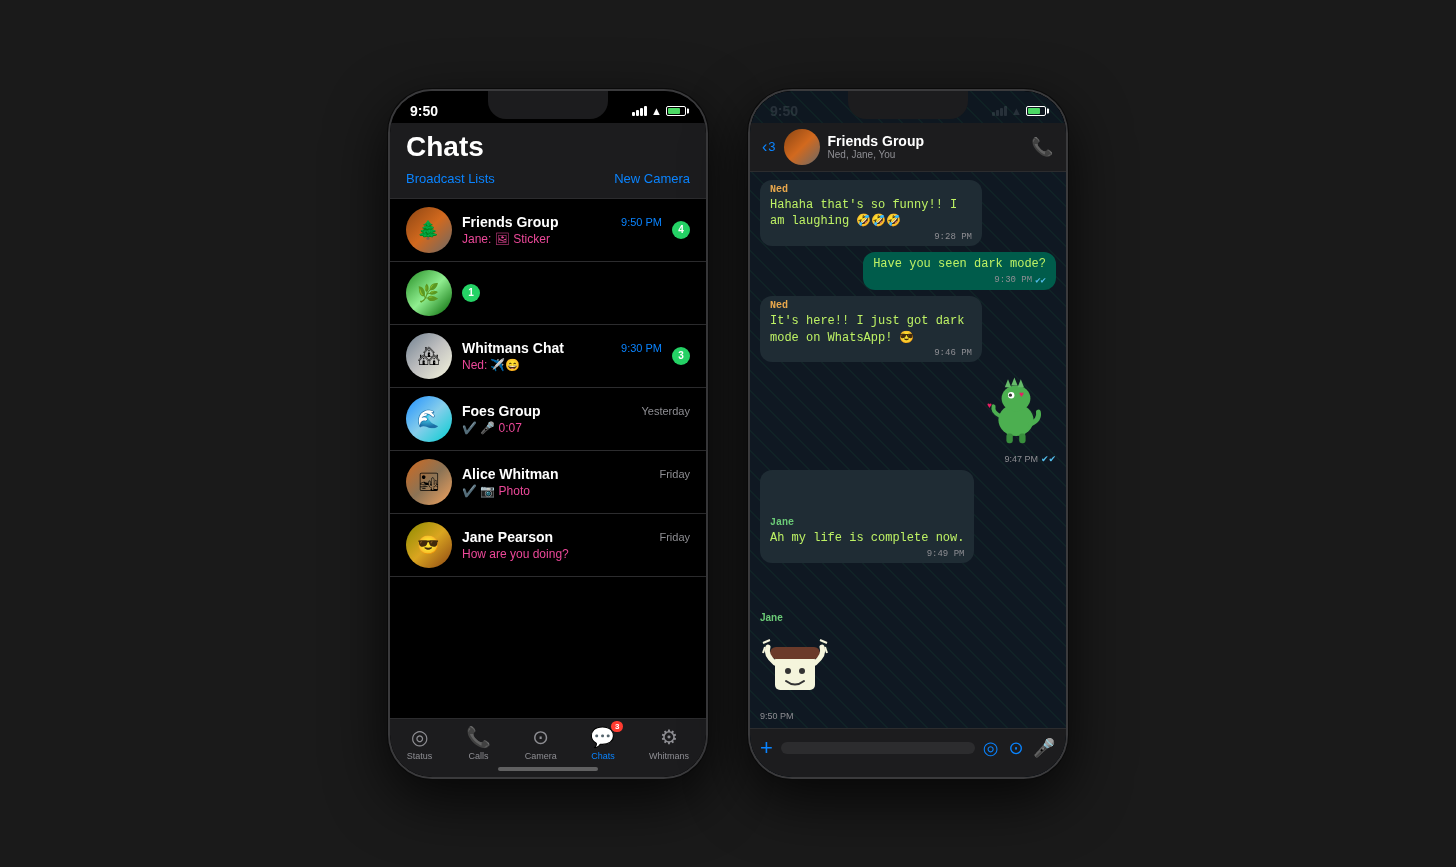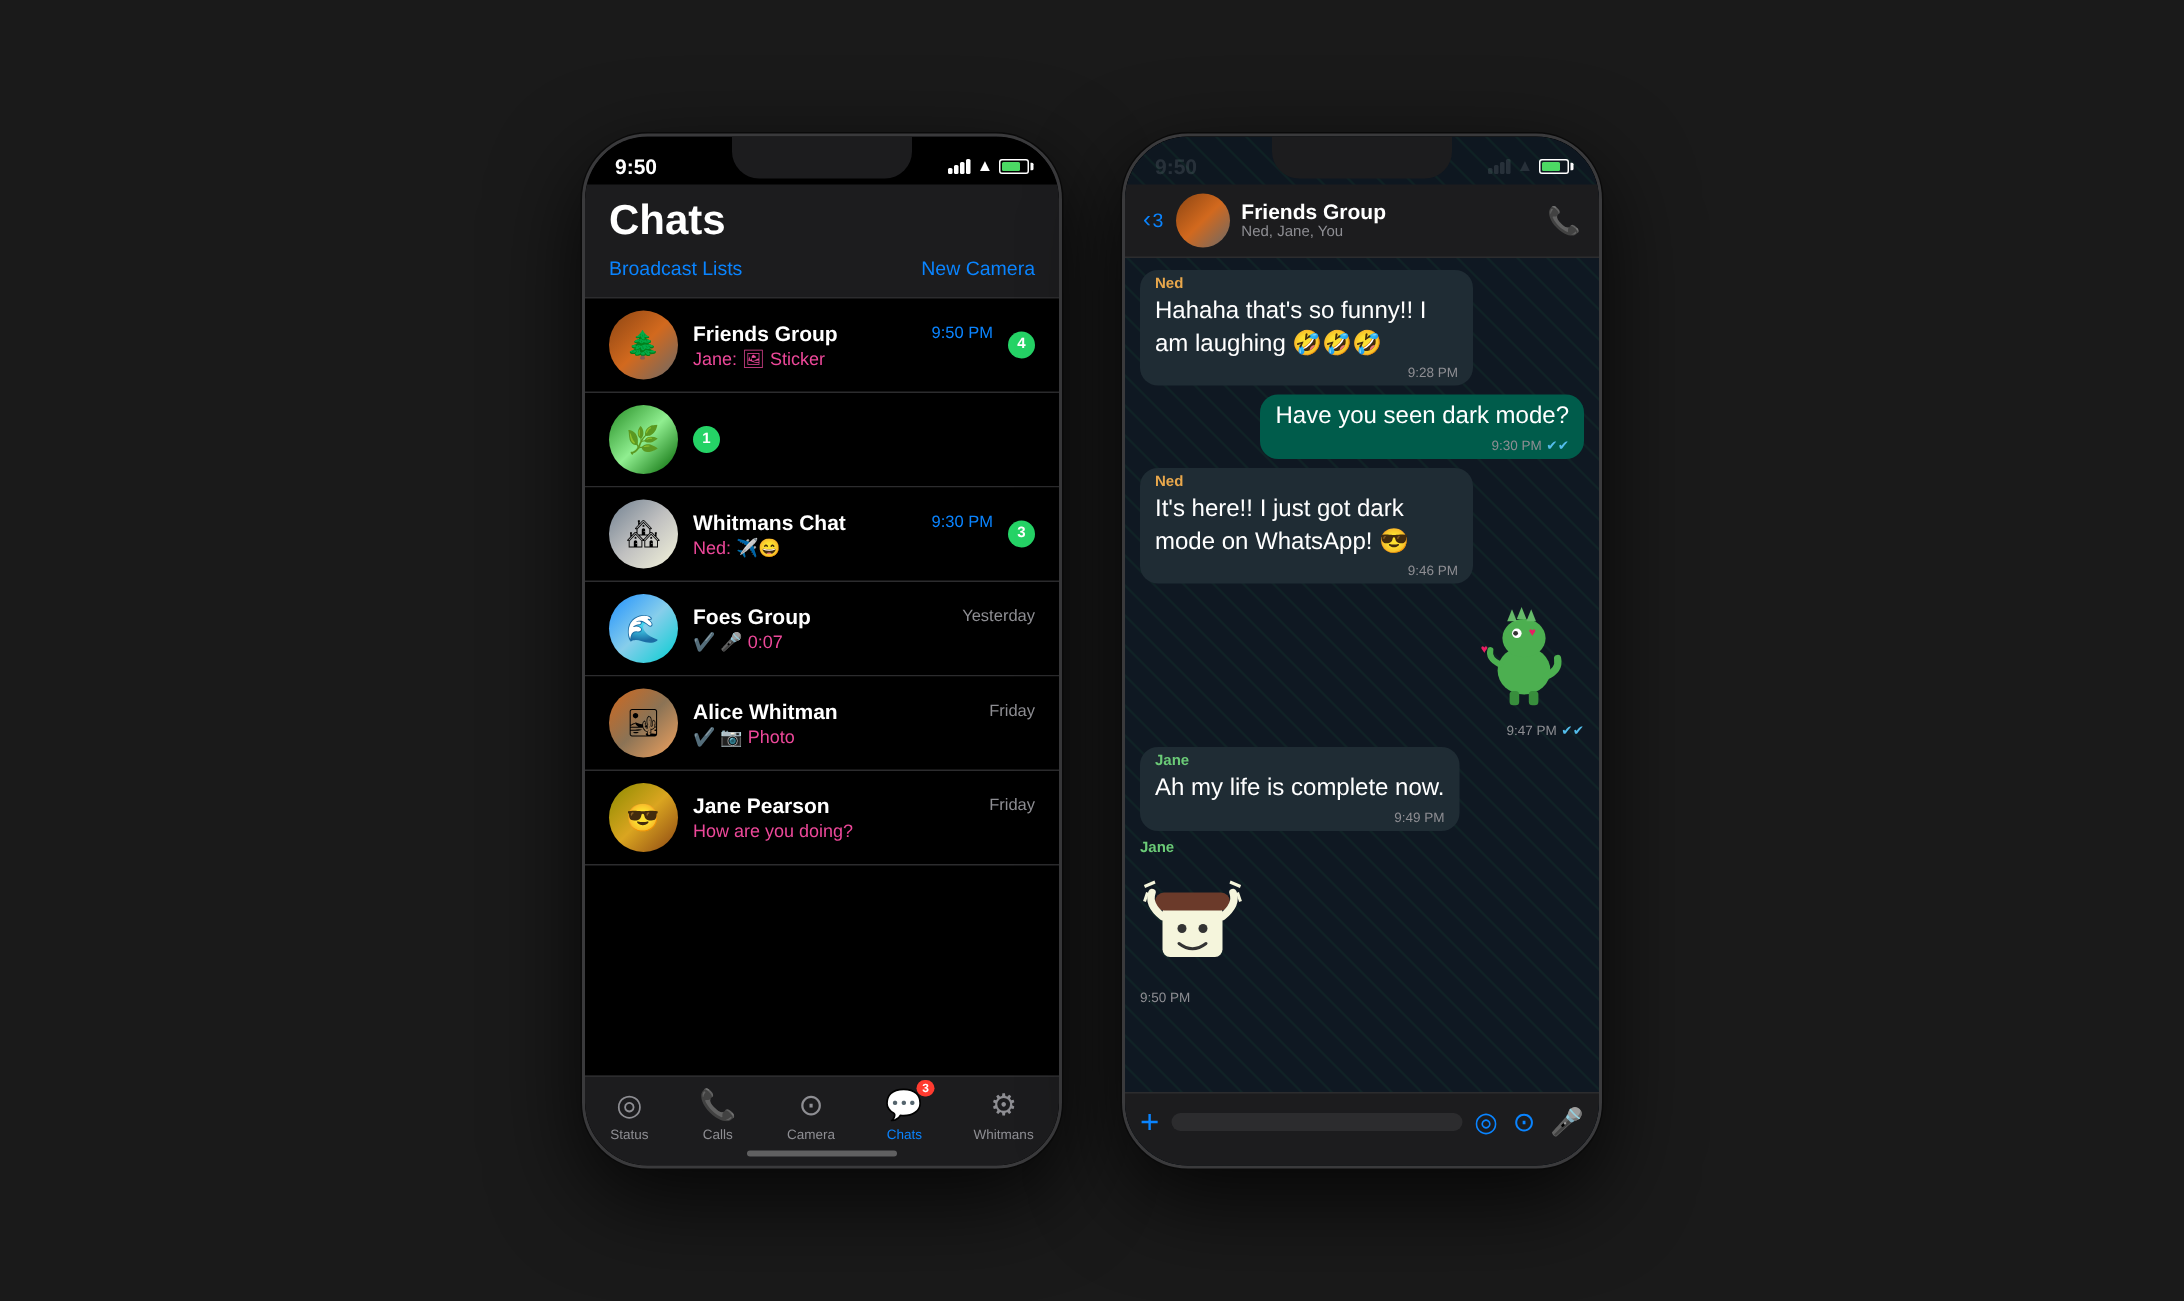--- a/index.html
+++ b/index.html
@@ -232,31 +232,32 @@
       display: flex;
       flex-direction: column;
       gap: 6px;
     }
 
     .msg-bubble {
       max-width: 75%;
       border-radius: 12px;
       padding: 4px 10px;
       position: relative;
+      font-family: Liberation Mono, monospace;
     }
     .msg-received { background: #1f2c34; align-self: flex-start; }
     .msg-sent { background: #005c4b; align-self: flex-end; }
     .msg-sender {
       font-size: 10px;
       font-weight: 600;
       margin-bottom: 2px;
     }
     .sender-ned { color: #e9a84c; }
-    .sender-jane { color: #6bcb77; }
-    .msg-text { font-size: 16px; color: #ffffff; line-height: 1.4; }
+    .sender-jane { color: #6bcb77; margin-top: 43px; }
+    .msg-text { font-size: 12px; color: #bef264; line-height: 1.4; }
     .msg-meta {
       display: flex;
       justify-content: flex-end;
       align-items: center;
       gap: 3px;
       margin-top: 2px;
     }
     .msg-time { font-size: 9px; color: #8e8e93; }
     .msg-ticks { font-size: 9px; color: #53bdeb; }
     .dino-svg { width: 80px; height: 80px; }

